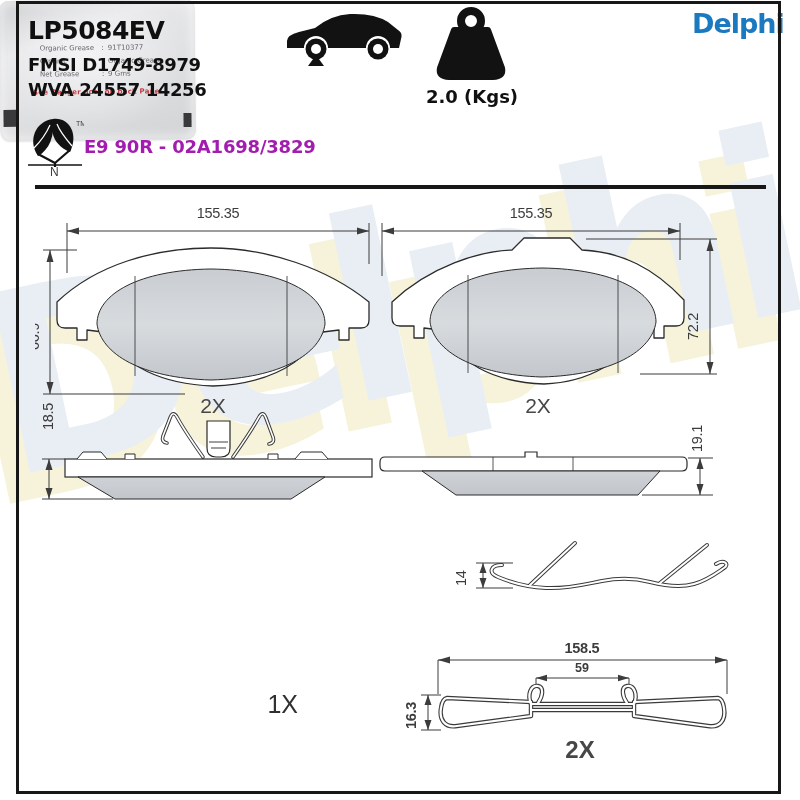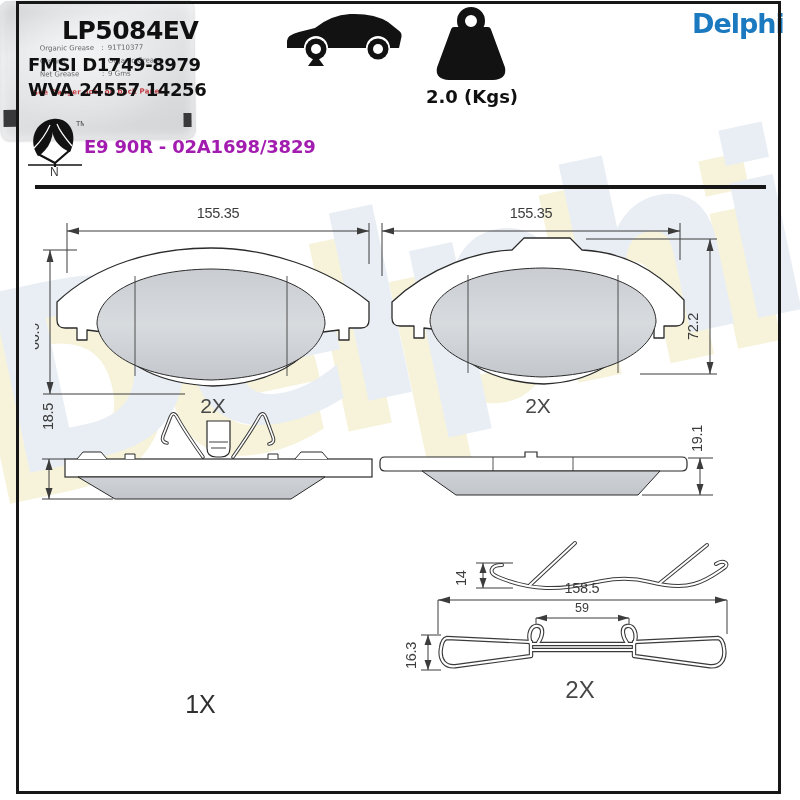--- a/index.html
+++ b/index.html
@@ -18,21 +18,21 @@
   }
   
   .watermark, .watermark-shadow{
     left:-18px;top:195px;width:860px;font-size:252px;font-weight:bold;
     line-height:1;letter-spacing:-16px;white-space:nowrap;
     transform:rotate(-12deg);transform-origin:40% 50%;user-select:none;
   }
   .watermark{color:#e9eef4;z-index:0;}
   .watermark-shadow{color:#f6f3da;z-index:0;transform:rotate(-12deg) translate(-26px,26px);}
   
-  .part-number{left:28px;top:16px;font-size:25px;font-weight:bold;color:#101010;letter-spacing:-0.5px;z-index:4;margin-left:34px;}
+  .part-number{left:28px;top:16px;font-size:25px;font-weight:bold;color:#101010;letter-spacing:-0.5px;z-index:4;}
   .fmsi{left:28px;top:54px;font-size:18px;font-weight:bold;color:#101010;letter-spacing:-0.4px;z-index:4;}
   .wva{left:28px;top:79px;font-size:18px;font-weight:bold;color:#101010;letter-spacing:-0.4px;z-index:4;}
   .brand-logo{left:692px;top:8px;font-size:27px;font-weight:bold;color:#1b79c0;letter-spacing:-1px;z-index:4;}
   .weight-label{left:412px;top:86px;width:120px;text-align:center;font-size:18px;font-weight:bold;color:#101010;z-index:4;}
   .approval{left:84px;top:136px;font-size:18px;font-weight:bold;color:#a21caf;letter-spacing:-0.2px;z-index:4;}
   .icon-box{z-index:4;}
   
   .drawing{z-index:2;}
   svg text{font-family:"Liberation Sans",sans-serif;fill:#3c3c3c;}
   .dim-txt{font-size:14.5px;letter-spacing:-0.3px;}
@@ -53,21 +53,21 @@
   .packet-row .lab{width:58px;}
   .packet-row .sep{width:10px;text-align:center;}
   .packet-warning{
     position:absolute;left:0;top:88px;width:100%;text-align:center;
     font-size:7px;font-weight:bold;color:#c23a40;letter-spacing:.2px;z-index:1;
   }
   .packet-tab{position:absolute;background:#39393c;z-index:1;}
   .packet-tab.tl{left:3px;bottom:14px;width:13px;height:17px;}
   .packet-tab.tr{right:4px;bottom:12px;width:8px;height:14px;}
   .qty-label{font-size:25px;color:#303030;z-index:2;font-family:"Liberation Sans",sans-serif;}
-  .qty-packet{left:103px;top:690px;width:195px;text-align:center;}
+  .qty-packet{left:103px;top:690px;width:195px;text-align:right;}
 </style>
 </head>
 <body>
 
 <div class="abs watermark-shadow">Delphi</div>
 <div class="abs watermark">Delphi</div>
 
 <div class="abs page-border"></div>
 <div class="abs header-divider"></div>
 
@@ -289,21 +289,21 @@
       </g>
       <g stroke="#ffffff" stroke-width="2" fill="none" stroke-linecap="round">
         <path d="M84,33 C72,33 70,41 80,45 C94,51 110,55 128,56 C150,57 168,52 184,49 C200,46 216,46 232,50 C248,54 262,56 276,52 C290,48 300,40 306,36 C312,32 306,27 298,32"></path>
         <path d="M112,53 L157,11"></path>
         <path d="M242,51 L289,13"></path>
       </g>
     </g>
   </svg>
 </div>
 
-<div class="abs drawing" style="left:405px;top:580px;">
+<div class="abs drawing" style="left:405px;top:640px;font-weight:bold;">
   <svg width="350" height="122" viewBox="0 0 350 122">
     <text x="177" y="13" text-anchor="middle" class="dim-txt">158.5</text>
     <g stroke="#3c3c3c" stroke-width="1">
       <line x1="33" y1="20" x2="322" y2="20"></line>
         <line x1="33" y1="20" x2="33" y2="54"></line>
         <line x1="322" y1="20" x2="322" y2="54"></line>
     </g>
     <polygon points="33,20 45,16.5 45,23.5" fill="#3c3c3c"></polygon>
     <polygon points="322,20 310,16.5 310,23.5" fill="#3c3c3c"></polygon>
     <text x="177" y="32" text-anchor="middle" style="font-size:12.5px">59</text>

